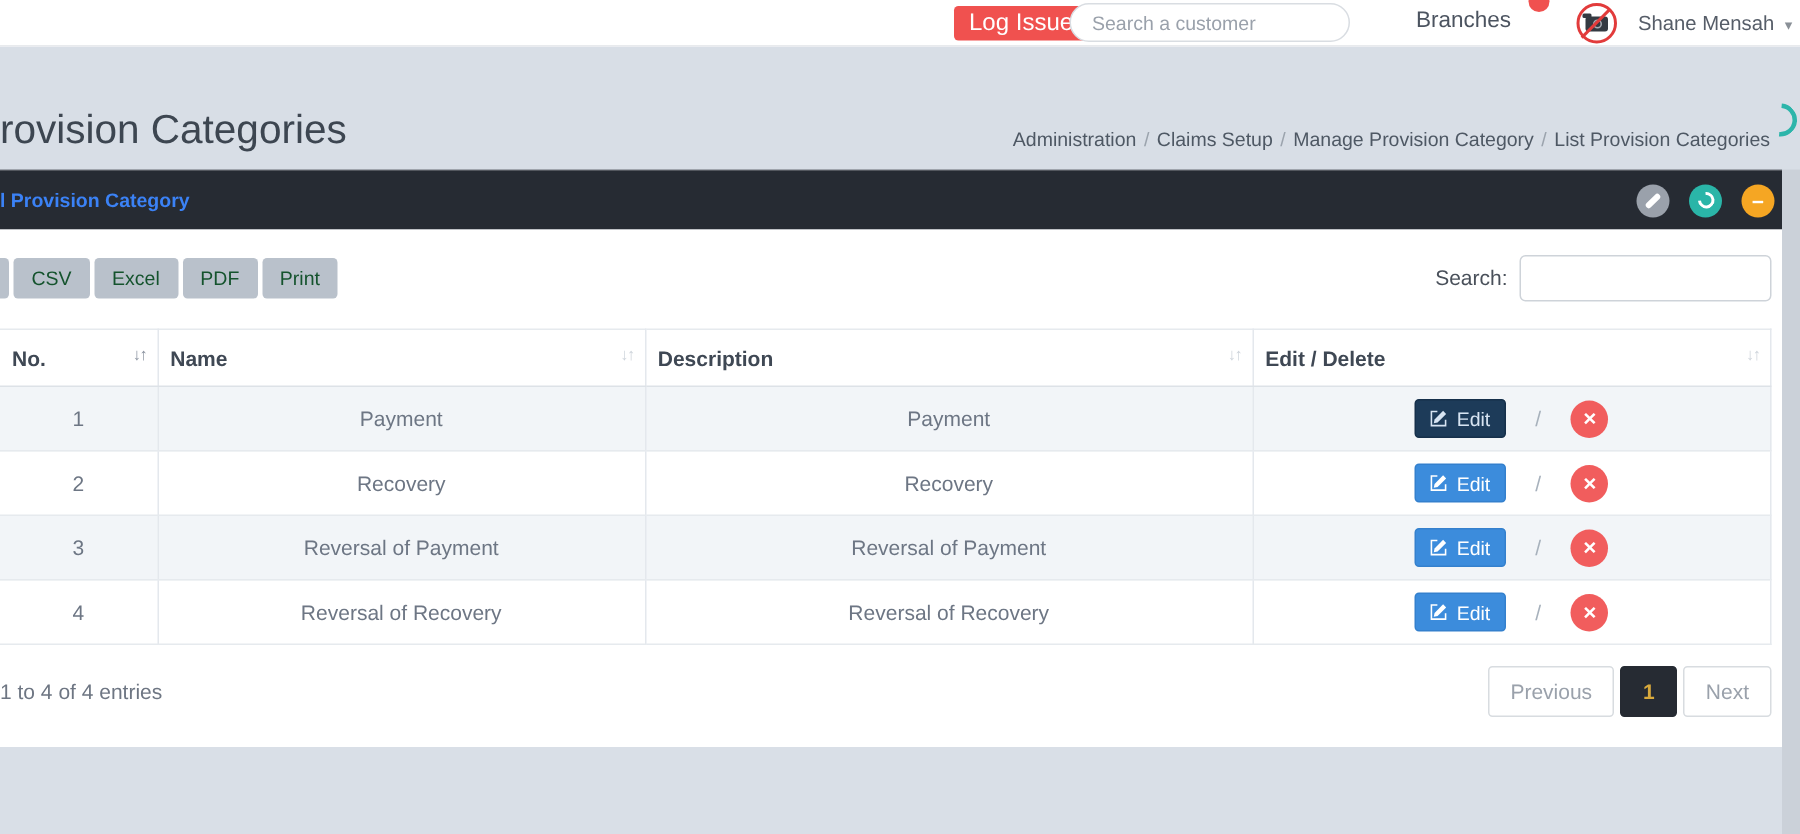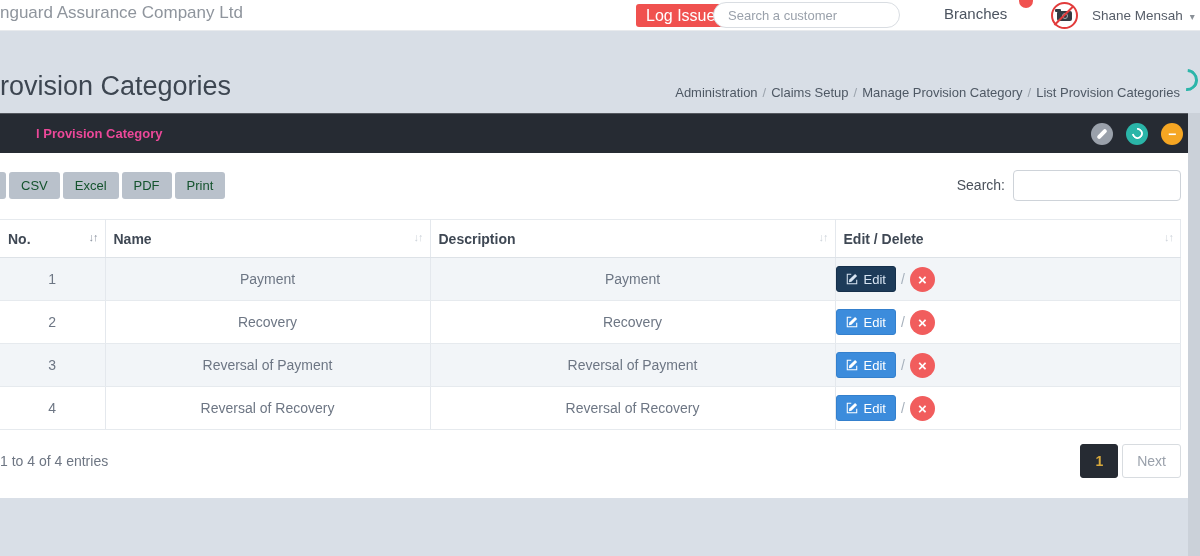--- a/index.html
+++ b/index.html
@@ -34,21 +34,21 @@
   .page-title { position:absolute; left:0; top:40px; font-size:27px; font-weight:400; color:#3d4651; white-space:nowrap; }
   .breadcrumb { position:absolute; right:20px; top:54px; font-size:13px; color:#4e5864; white-space:nowrap; }
   .breadcrumb .crumb { cursor:pointer; }
   .breadcrumb .bc-sep { color:#9ba3ad; padding:0 5px; }
   .spinner-arc { position:absolute; right:2px; top:38px; width:22px; height:22px; border-radius:50%;
     border:3px solid transparent; border-right-color:#2cb5aa; border-bottom-color:#2cb5aa; transform:rotate(-40deg); }
 
   
   .panel { width:1188px; }
   .panel-header { height:40px; background:#262b33; border-top:1px solid #53575e; display:flex; align-items:center; }
-  .panel-title { font-size:13px; font-weight:bold; color:#ec4899; white-space:nowrap;padding-left:36px; }
+  .panel-title { font-size:13px; font-weight:bold; color:#3b82f6; white-space:nowrap; }
   .panel-ctrls { margin-left:auto; display:flex; gap:13px; padding-right:5px; }
   .ctrl { width:22px; height:22px; border-radius:50%; position:relative; cursor:pointer;
     display:flex; align-items:center; justify-content:center; color:#fff; }
   .ctrl.gray { background:#9aa1ab; }
   .ctrl.teal { background:#2ab5a8; }
   .ctrl.orange { background:#f5a623; }
   .wrench { width:12px; height:4px; background:#fff; border-radius:2px; transform:rotate(-45deg); }
   .refresh { width:11px; height:11px; border:2px solid #fff; border-left-color:transparent; border-radius:50%; transform:rotate(40deg); }
   .ctrl .minus { font-size:14px; font-weight:bold; line-height:1; }
 
@@ -70,21 +70,21 @@
   col.c-no { width:105px; } col.c-name { width:325px; } col.c-desc { width:405px; }
   th { height:38px; font-size:14px; font-weight:bold; color:#3f4854; text-align:left;
     border-top:1px solid #e6eaee; border-bottom:1px solid #dde2e7; border-right:1px solid #e4e8ed;
     position:relative; padding:0 26px 0 8px; cursor:pointer; }
   th .sort { position:absolute; right:7px; top:11px; font-size:11px; letter-spacing:-1px; color:#ced4db; }
   th.sorted .sort { color:#8b93a0; }
   td { height:43px; font-size:14px; color:#6d7684; text-align:center;
     border-bottom:1px solid #e6eaee; border-right:1px solid #e4e8ed; }
   tbody tr:nth-child(odd) { background:#f2f5f8; }
 
-  .actions-wrap { display:flex; align-items:center; gap:5px; }
+  .actions-wrap { display:flex; align-items:center; justify-content:center; gap:20px; }
   .edit-btn { display:inline-flex; align-items:center; gap:6px; height:26px; padding:0 9px;
     background:#3c8cdc; border:1px solid #3480cd; border-radius:3px; color:#fff; font-size:13px;
     font-family:inherit; cursor:pointer; }
   .edit-btn.dark { background:#1d3b59; border-color:#16304b; color:#d7e4f2; }
   .act-sep { color:#a7b1bc; font-size:14px; }
   .del-btn { width:25px; height:25px; border-radius:50%; background:#f15d5d; border:none; color:#fff;
     font-size:15px; font-weight:bold; line-height:23px; text-align:center; cursor:pointer; font-family:inherit; padding:0; }
 
   
   .tbl-footer { display:flex; align-items:center; justify-content:space-between; margin-top:14px; }
@@ -96,21 +96,20 @@
 
   
   .scroll-strip { position:absolute; right:0; top:113px; width:12px; height:443px; background:#cbd1d9; }
 </style>
 </head>
 <body>
 
 <div class="screen">
 
   <div class="navbar">
-    <span class="company">nguard Assurance Company Ltd</span>
     <button class="log-issue">Log Issue</button>
     <input class="cust-search" placeholder="Search a customer" style="">
     <span class="branches">Branches</span>
     <span class="nav-badge"></span>
     <span class="avatar">
       <span class="cam">
           <span class="lens"></span>
         </span>
       <span class="slash"></span>
       <span class="ring"></span>
@@ -245,20 +244,21 @@
                 <button class="del-btn"><span>×</span></button>
               </div>
             </td>
           </tr>
         </tbody>
       </table>
 
       <div class="tbl-footer">
         <span class="entries-info">1 to 4 of 4 entries</span>
         <div class="pagination">
+          <button class="page-btn">Previous</button>
           <button class="page-btn active">1</button>
           <button class="page-btn">Next</button>
         </div>
       </div>
 
     </div>
   </div>
 
   <div class="scroll-strip"></div>
 </div>

